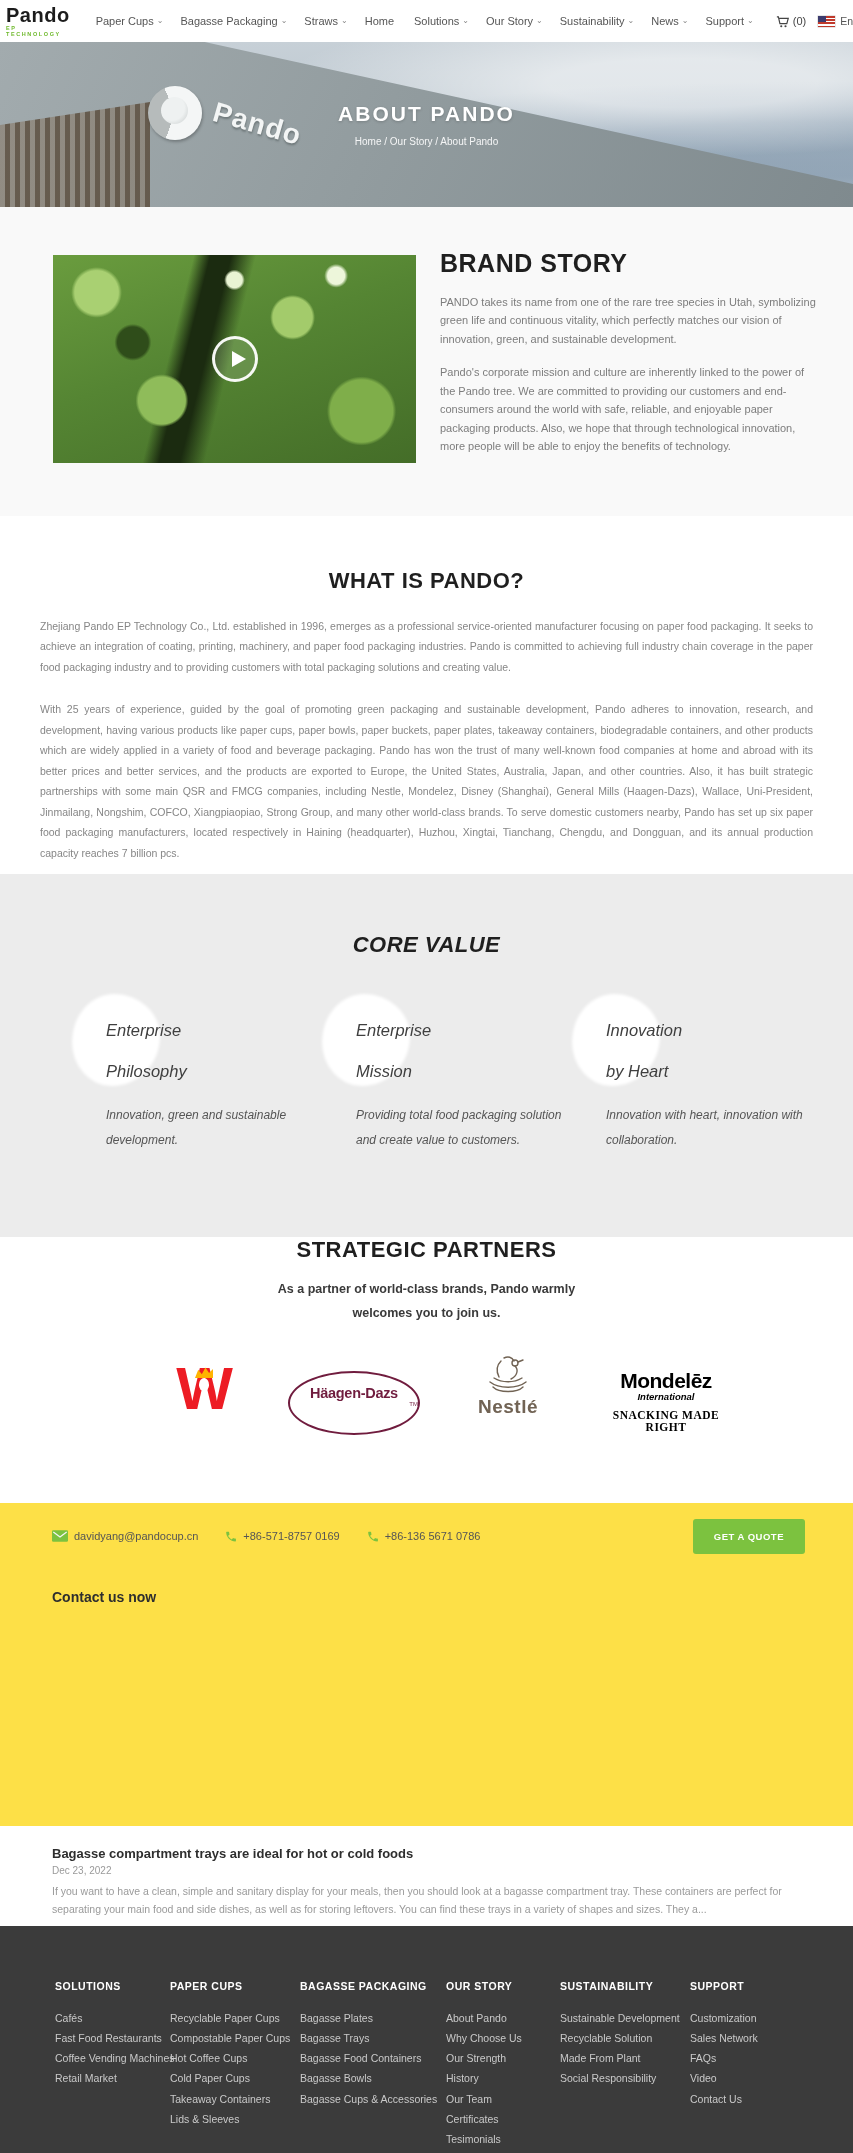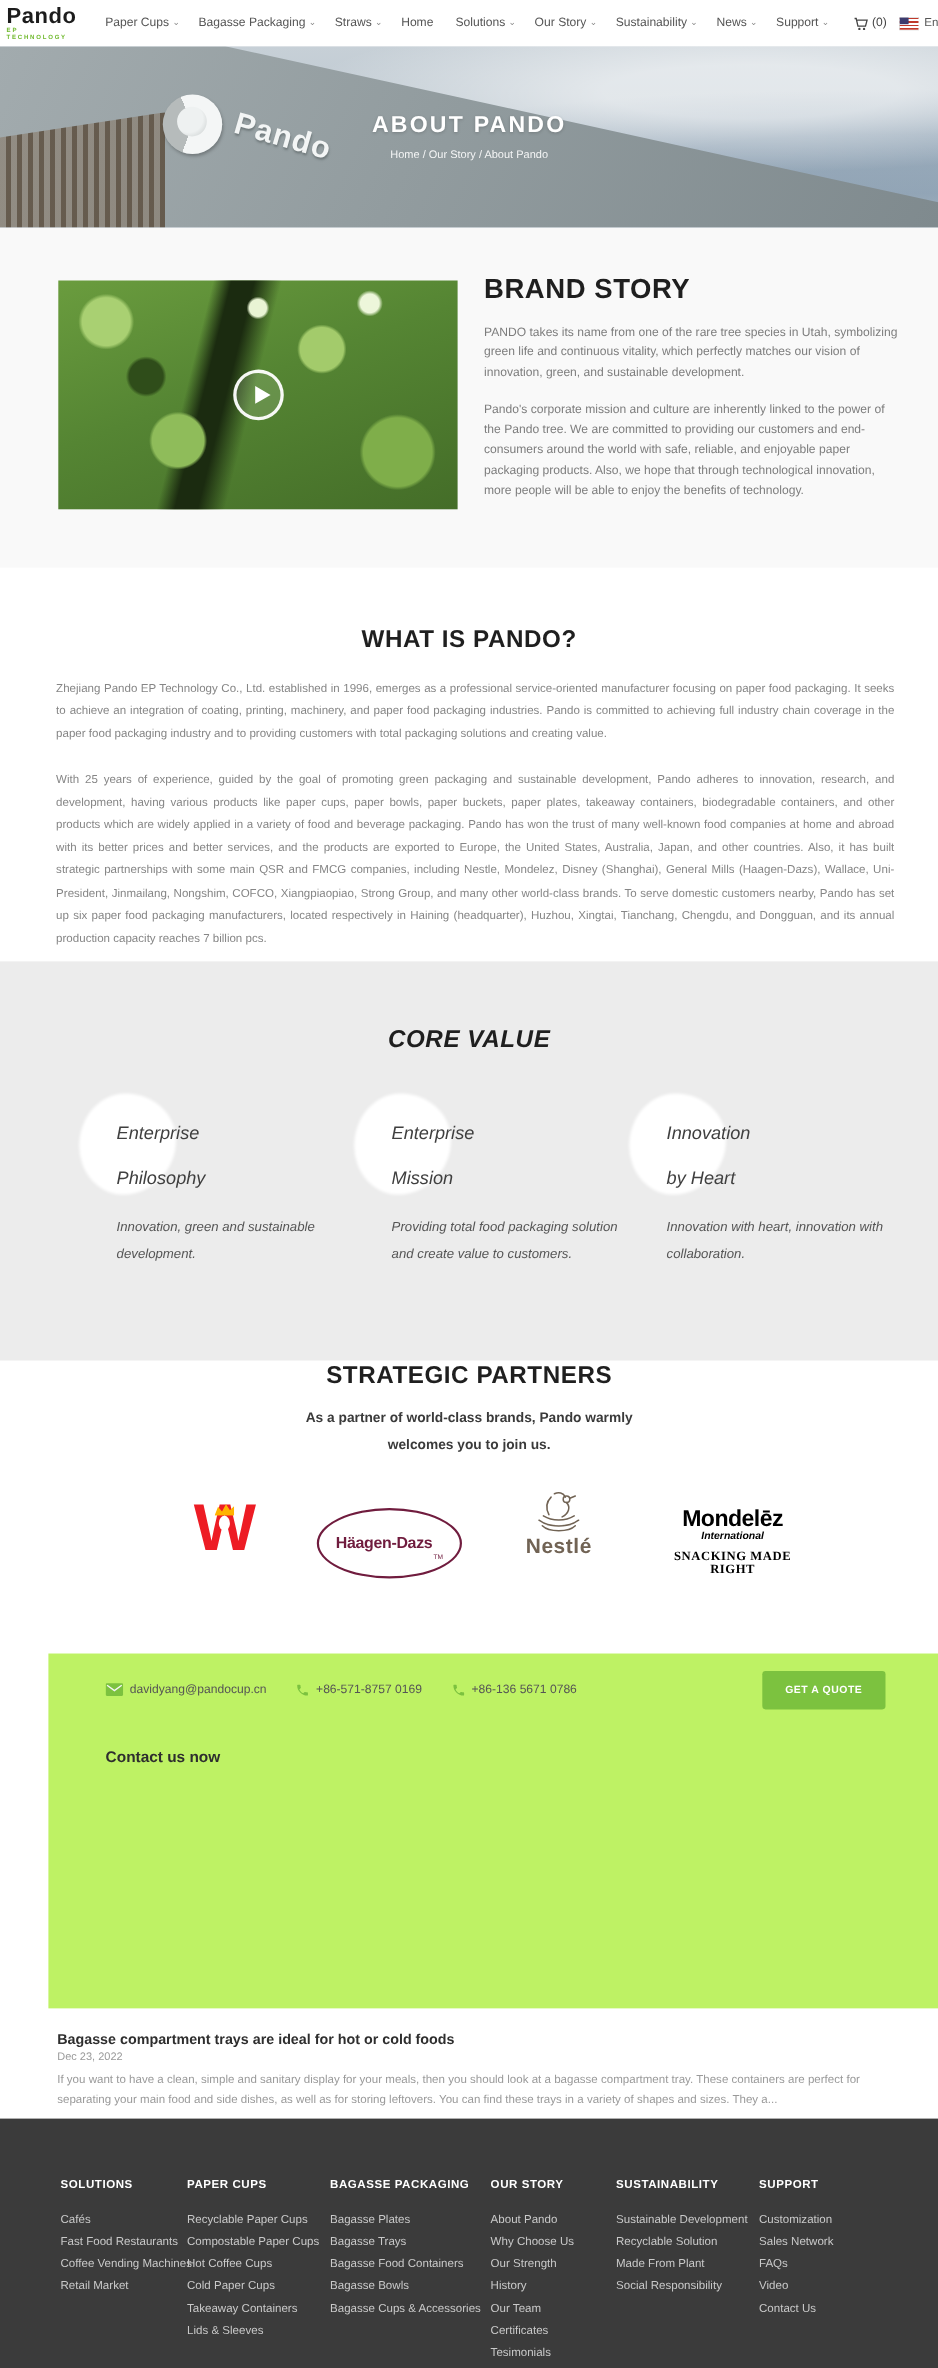--- a/index.html
+++ b/index.html
@@ -61,54 +61,54 @@
     border:3px solid rgba(255,255,255,.95); background:rgba(255,255,255,.12); }
   .play-btn:after { content:""; position:absolute; left:17px; top:12px; border-left:14px solid #fff;
     border-top:8px solid transparent; border-bottom:8px solid transparent; }
   .bs-text { position:absolute; left:440px; top:42px; width:380px; }
   .bs-text h2 { font-size:25px; font-weight:800; color:#1f1f1f; letter-spacing:.5px; }
   .bs-text p { font-size:11px; color:#7d7d7d; line-height:1.68; margin-top:15px; }
 
   
   .what-is { height:358px; background:#fff; padding:52px 40px 0 40px; }
   .section-h { text-align:center; font-size:22px; font-weight:800; color:#1f1f1f; letter-spacing:.5px; }
-  .what-is p { font-size:10.5px; color:#868686; line-height:1.95; text-align:justify; margin-top:22px;margin-left:11px; }
+  .what-is p { font-size:10.5px; color:#868686; line-height:1.95; text-align:justify; margin-top:22px; }
 
   
   .core-value { height:363px; background:#ececec; position:relative; padding-top:58px;font-style:italic; }
   .cv-col { position:absolute; top:136px; width:215px; }
   .cv-col.c1 { left:106px; } .cv-col.c2 { left:356px; } .cv-col.c3 { left:606px; }
   .cv-blob { position:absolute; left:-34px; top:-16px; width:88px; height:92px; background:#fff;
     border-radius:48% 52% 55% 45% / 52% 46% 54% 48%; filter:blur(1.5px); }
   .cv-title { position:relative; font-size:16.5px; color:#3f3f3f; line-height:2.5; }
   .cv-body { position:relative; font-size:12px; color:#555; line-height:2.1; margin-top:10px; }
 
   
   .partners { height:266px; background:#fff; position:relative; }
   .partners-sub { text-align:center; font-size:12.5px; font-weight:700; color:#3a3a3a; line-height:1.95; margin-top:14px; }
   .logo-box { position:absolute; cursor:pointer; }
   .wallace { left:158px; top:122px; width:90px; text-align:center; }
   .wallace .w { font-size:60px; font-weight:900; color:#ed1c24; line-height:1; letter-spacing:-3px; }
   .wallace .comb { position:absolute; left:37px; top:8px; width:18px; height:11px; background:#ffb300;
     clip-path:polygon(0 100%,18% 25%,38% 65%,58% 5%,78% 55%,100% 18%,100% 100%); }
   .wallace .head { position:absolute; left:41px; top:19px; width:10px; height:13px; background:#fff; border-radius:50% 50% 45% 45%; }
   .haagen { left:288px; top:134px; width:132px; height:64px; border:2.5px solid #701c3e; border-radius:50%;
-    display:flex; align-items:center; justify-content:center; }
+    display:flex; align-items:center; justify-content:center;flex-direction:column; }
   .haagen .hd { font-size:14.5px; font-weight:800; color:#701c3e; letter-spacing:-.3px; }
   .haagen .tm { font-size:6px; color:#701c3e; align-self:flex-end; margin:0 0 14px 1px; }
   .nestle { left:462px; top:116px; width:92px; text-align:center; }
   .nestle svg { display:block; margin:0 auto; }
   .nestle .nt { font-size:19px; font-weight:800; color:#716354; letter-spacing:.5px; margin-top:1px; }
   .mondelez { left:596px; top:132px; width:140px; text-align:center; color:#000000; }
   .mondelez .m1 { font-size:21px; font-weight:800; letter-spacing:-.5px; }
   .mondelez .m2 { font-size:9.5px; font-weight:700; margin-top:-2px;font-style:italic; }
   .mondelez .m3 { font-family:"Liberation Serif", serif; font-size:11.5px; font-weight:700; letter-spacing:.5px; margin-top:7px; }
 
   
-  .contact { height:323px; background:#bef264; padding:0 48px 0 52px;margin-left:44px; }
+  .contact { height:323px; background:#fde047; padding:0 48px 0 52px; }
   .contact-bar { height:58px; display:flex; align-items:center; padding-top:8px; }
   .ci { display:flex; align-items:center; font-size:11px; color:#555; margin-right:26px; cursor:pointer; }
   .ci svg { margin-right:6px; }
   .quote-btn { margin-left:auto; background:#7cc23f; color:#fff; border:none; font-size:9.5px; font-weight:700;
     letter-spacing:.5px; padding:12px 21px; border-radius:3px; cursor:pointer; font-family:"Liberation Sans", sans-serif; }
   .contact h3 { font-size:14px; font-weight:800; color:#2e2e2e; margin-top:28px; }
   .form-row { display:flex; gap:11px; margin-top:14px; }
   .form-row + .form-row { margin-top:9px; }
   .fld { flex:1; height:37px; border:none; background:#fff; border-radius:2px; padding:0 14px; font-size:10.5px;
     color:#444; font-family:"Liberation Sans", sans-serif; }

